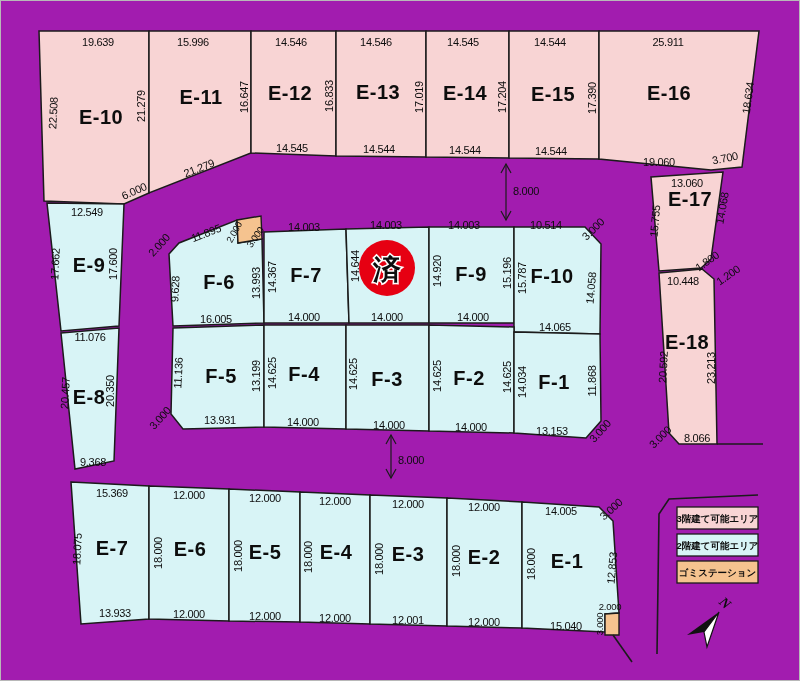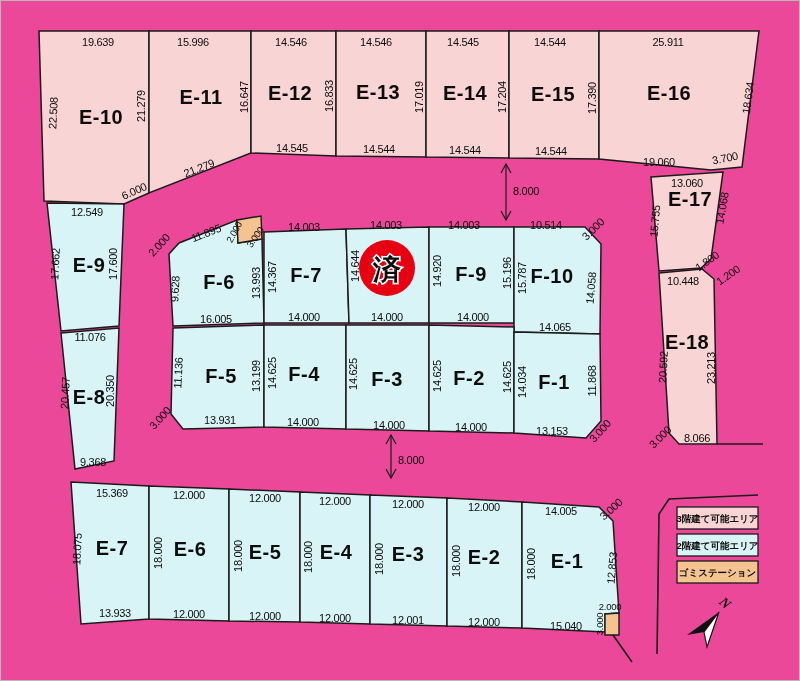--- a/index.html
+++ b/index.html
@@ -1,16 +1,16 @@
 <!DOCTYPE html>
 <html><head>
 <meta charset="utf-8">
 <style>
   html,body{margin:0;padding:0;background:#fff;}
-  .stage{position:relative;width:798px;height:679px;border:1px solid #b8b8b8;background:#ec4899;overflow:hidden;
+  .stage{position:relative;width:798px;height:679px;border:1px solid #b8b8b8;background:#a21caf;overflow:hidden;
          font-family:"Liberation Sans","DejaVu Sans",sans-serif;}
   svg text{dominant-baseline:central;text-anchor:middle;fill:#0d0d0d;}
   svg .lot{stroke:#1b1b1b;stroke-width:1.5;stroke-linejoin:miter;}
   svg .z3f{fill:#f8d4d4;}
   svg .z2f{fill:#d8f4f6;}
   svg .stn{fill:#f5c38f;stroke:#1b1b1b;stroke-width:1.4;}
   svg .dim{font-size:11px;letter-spacing:-0.3px;}
   svg .dim-s{font-size:9.5px;}
   svg .lot-name{font-size:20px;font-weight:bold;letter-spacing:0.5px;}
   svg .road-line{stroke:#1b1b1b;stroke-width:1.2;fill:none;}

